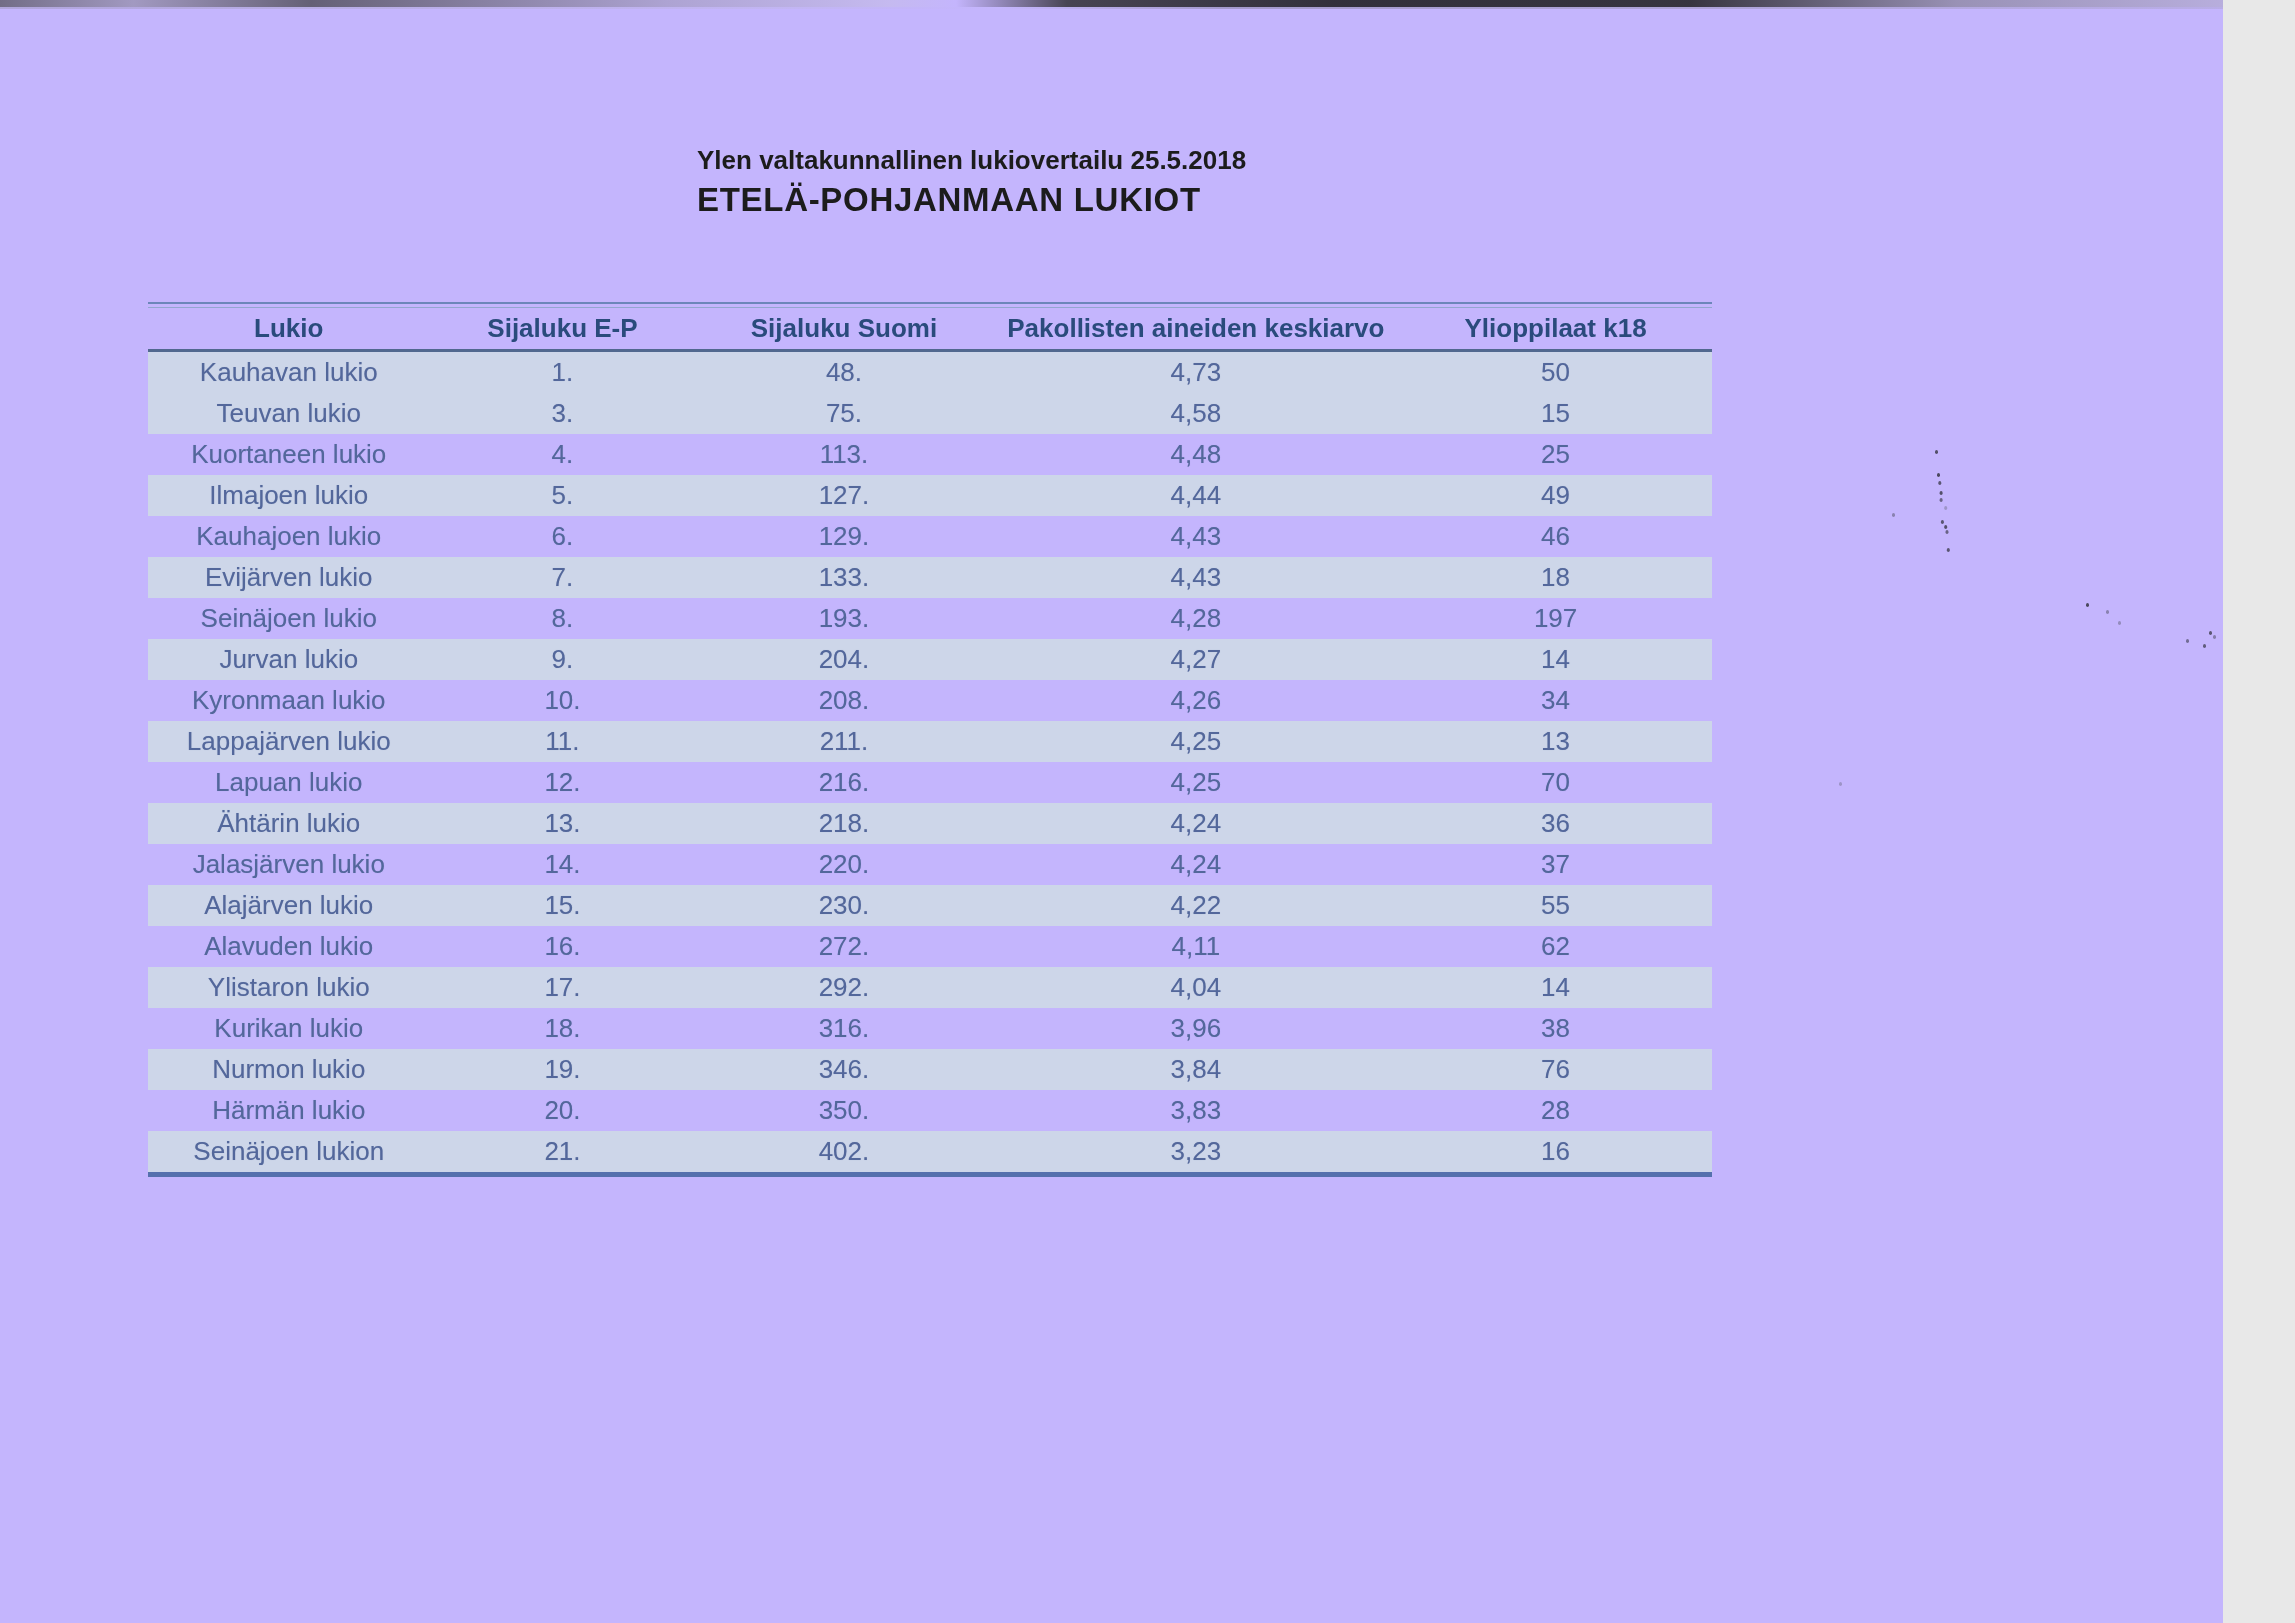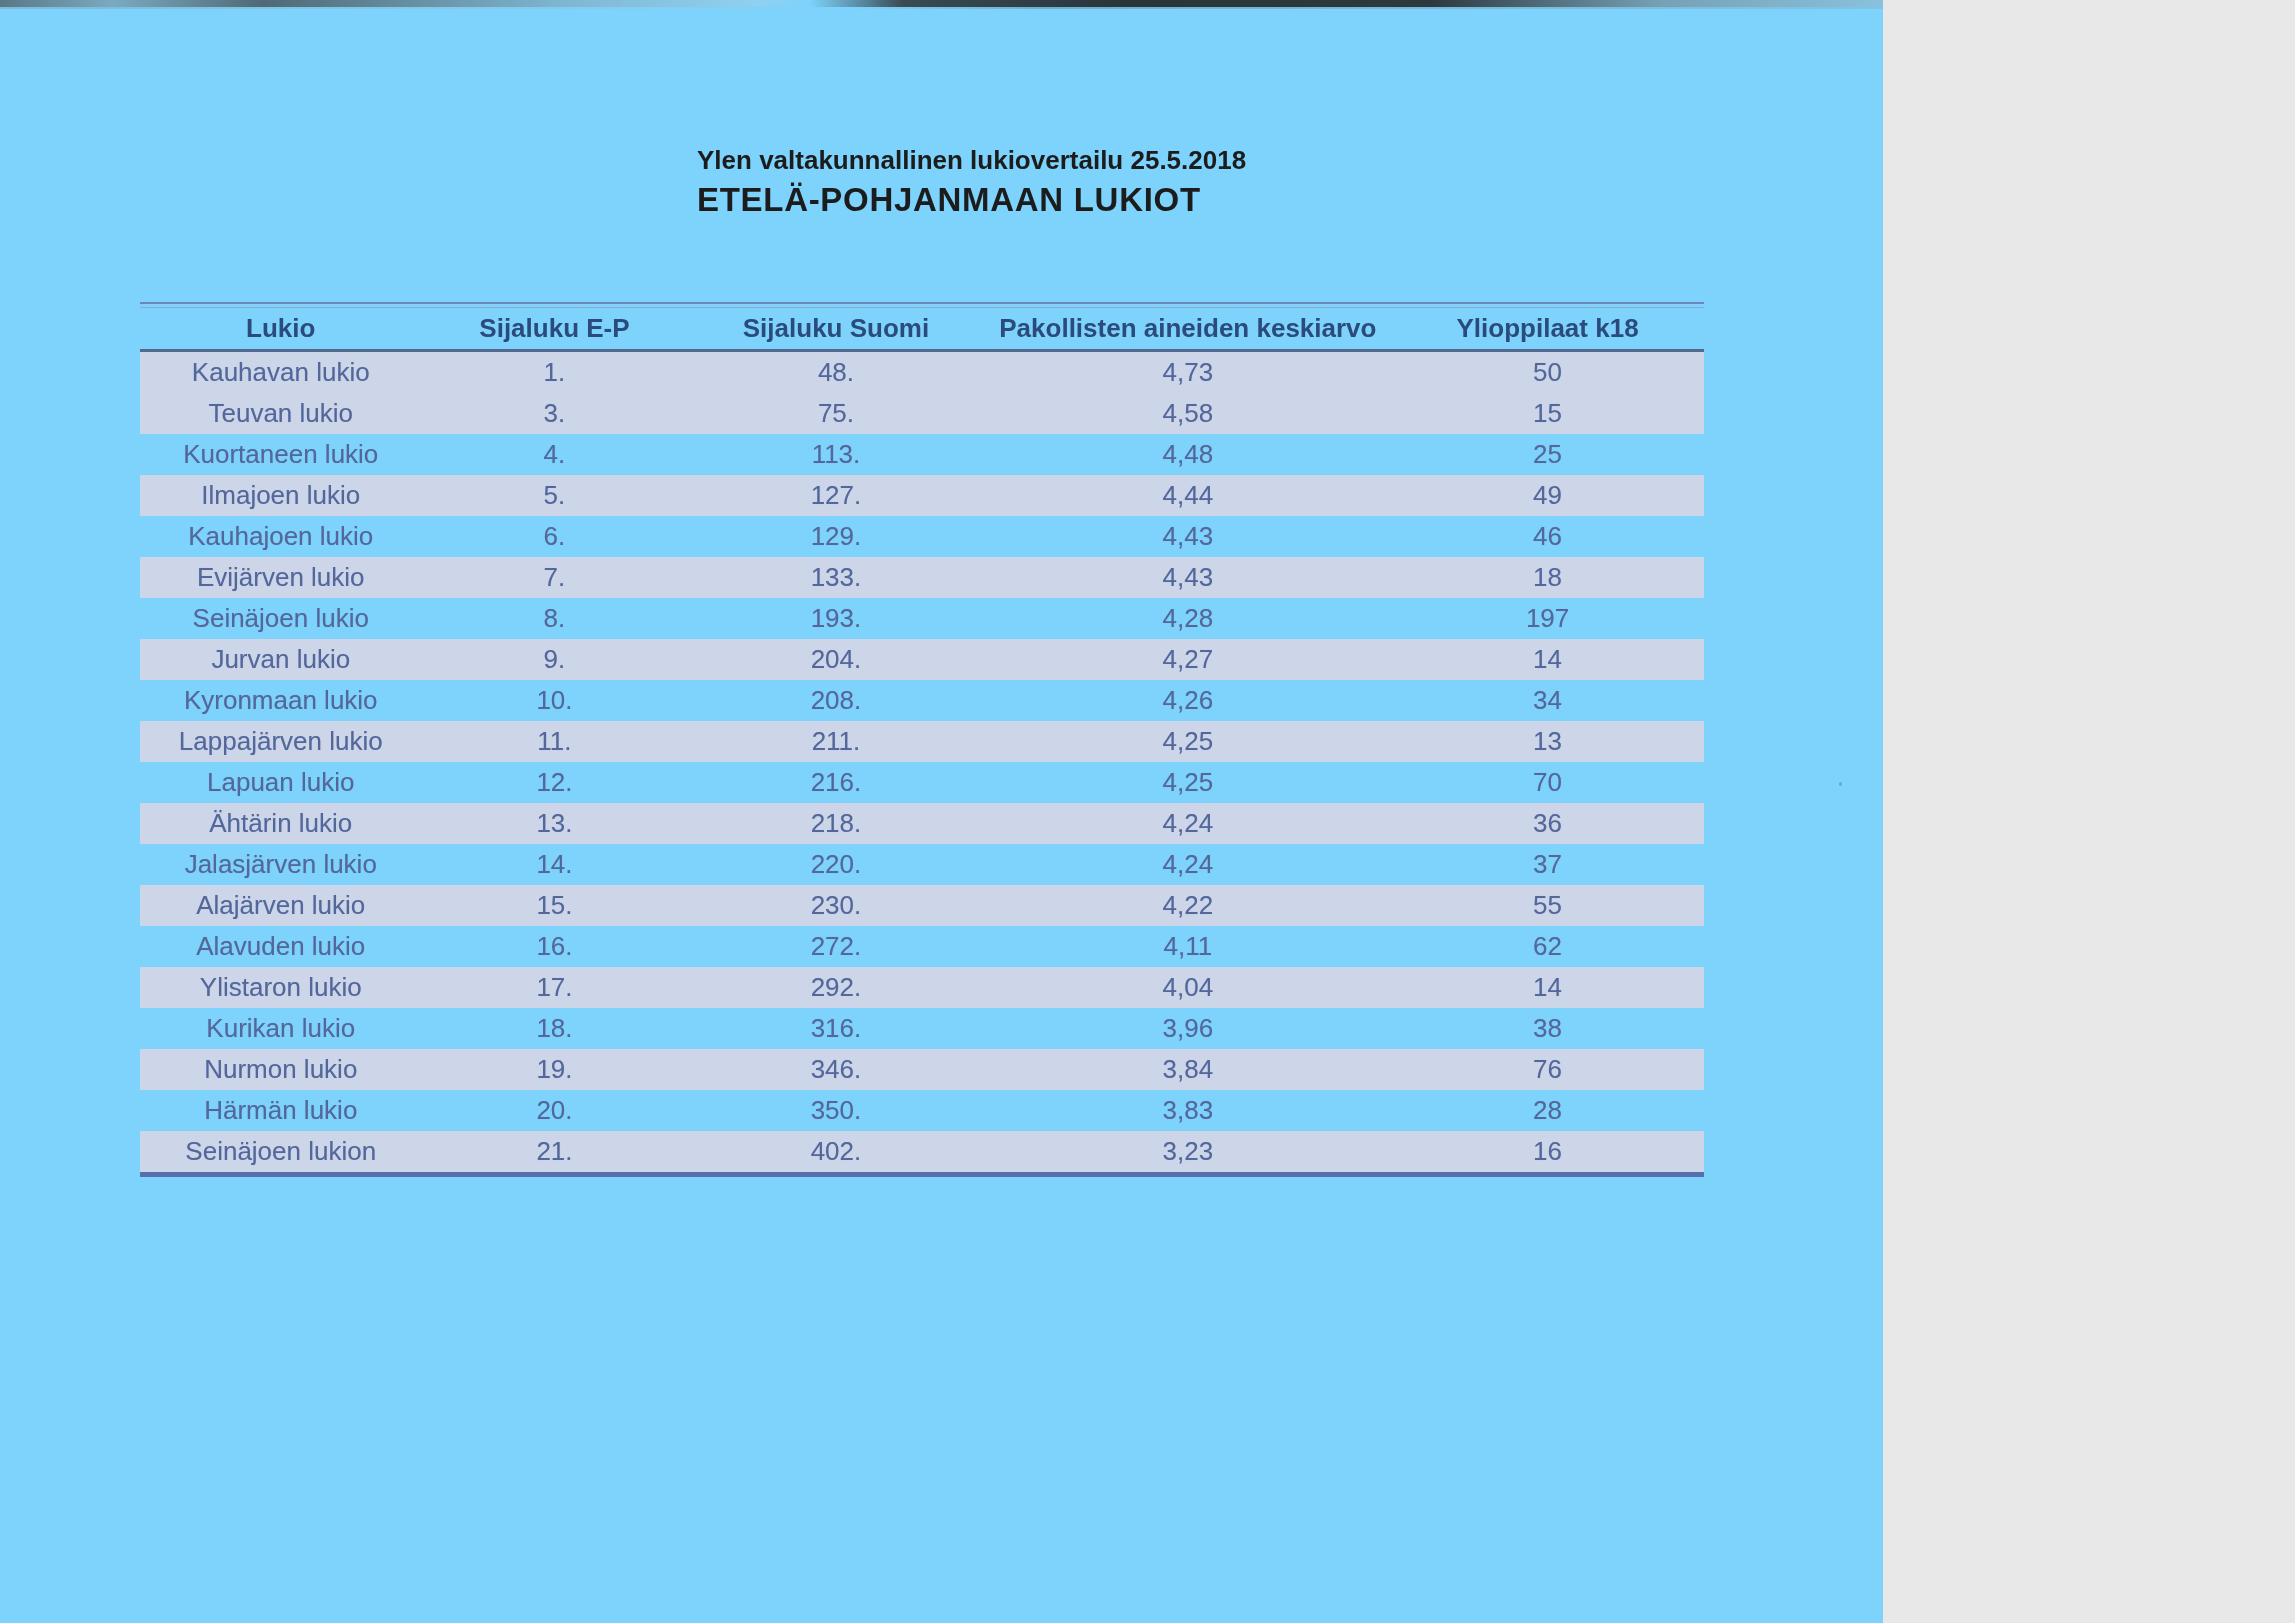--- a/index.html
+++ b/index.html
@@ -1,19 +1,19 @@
 <!DOCTYPE html>
 <html style="font-size:10.5px"><head>
 <meta charset="utf-8">
 <style>
   html,body{margin:0;padding:0;background:#e8e8e8;}
   .page{
     position:relative;
-    width:1883px;height:1623px;
-    background:#7dd3fc;
+    width:2223px;height:1623px;
+    background:#c4b5fd;
     overflow:hidden;
     font-family:"Liberation Sans", sans-serif;
   }
   
   .scan-edge{
     position:absolute;top:0;left:0;width:100%;height:6.5px;
     background:linear-gradient(90deg,
       rgba(70,70,70,.65) 0%, rgba(120,120,120,.45) 6%,
       rgba(60,60,60,.7) 14%, rgba(130,130,130,.35) 30%,
       rgba(200,200,200,.25) 40%, rgba(255,255,255,0) 43%,
@@ -35,21 +35,21 @@
   }
   .title-main{
     font-size:26px;font-weight:bold;line-height:34px;
     letter-spacing:0px;
   }
   .title-sub{
     font-size:33px;font-weight:bold;line-height:46px;
     letter-spacing:0.7px;
   }
   .doc-table{
-    position:absolute;left:140px;top:302px;width:1564px;
+    position:absolute;left:148px;top:302px;width:1564px;
   }
   
   .top-rule{
     height:2.6px;
     border-top:2.6px solid #6d86ba;
     border-bottom:1.3px solid #93a6cf;
   }
   .thead{
     display:flex;align-items:center;
     height:41px;

